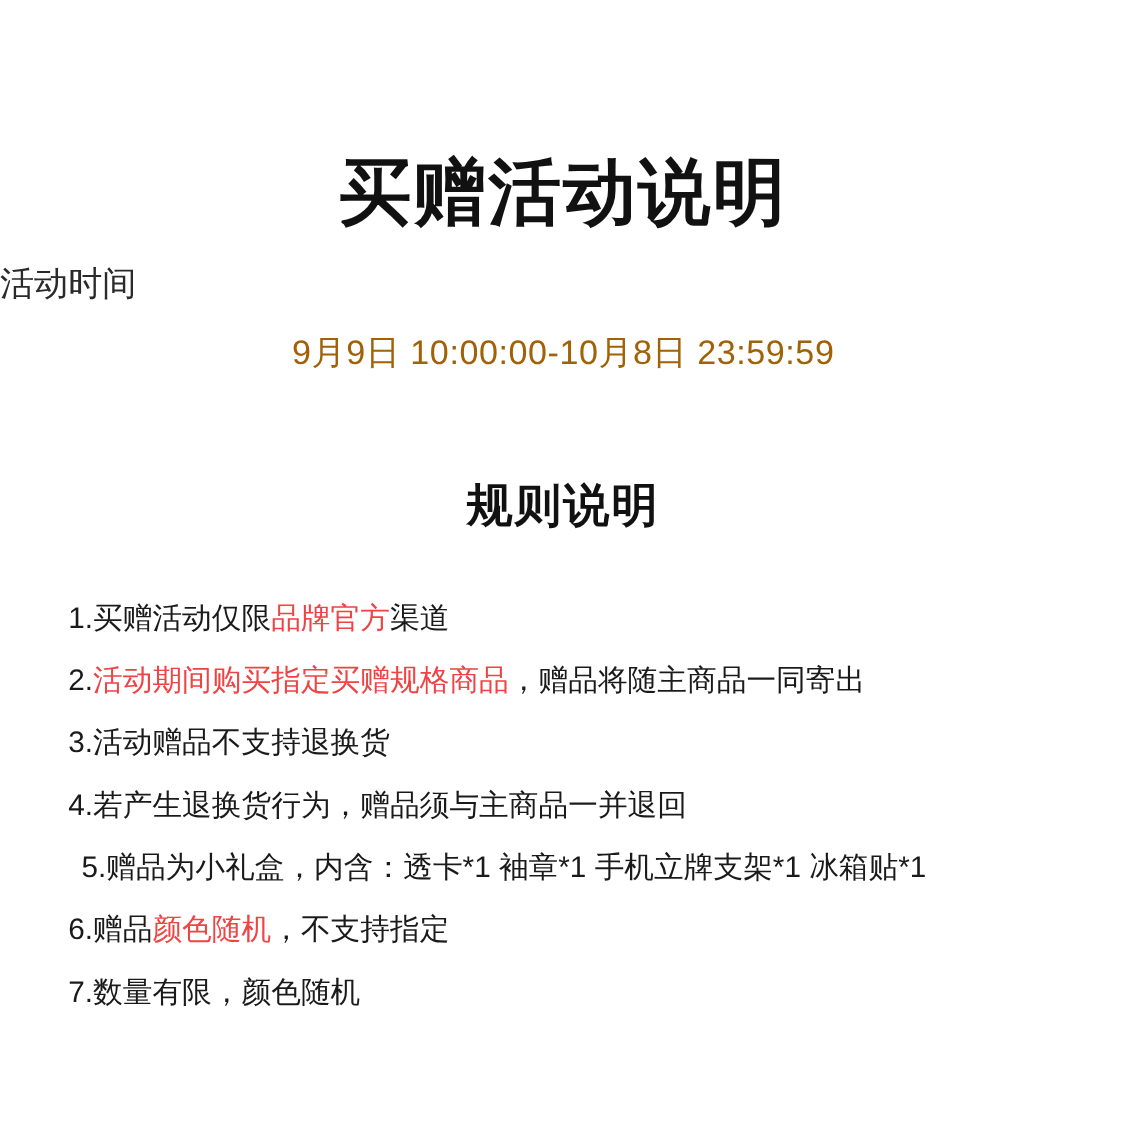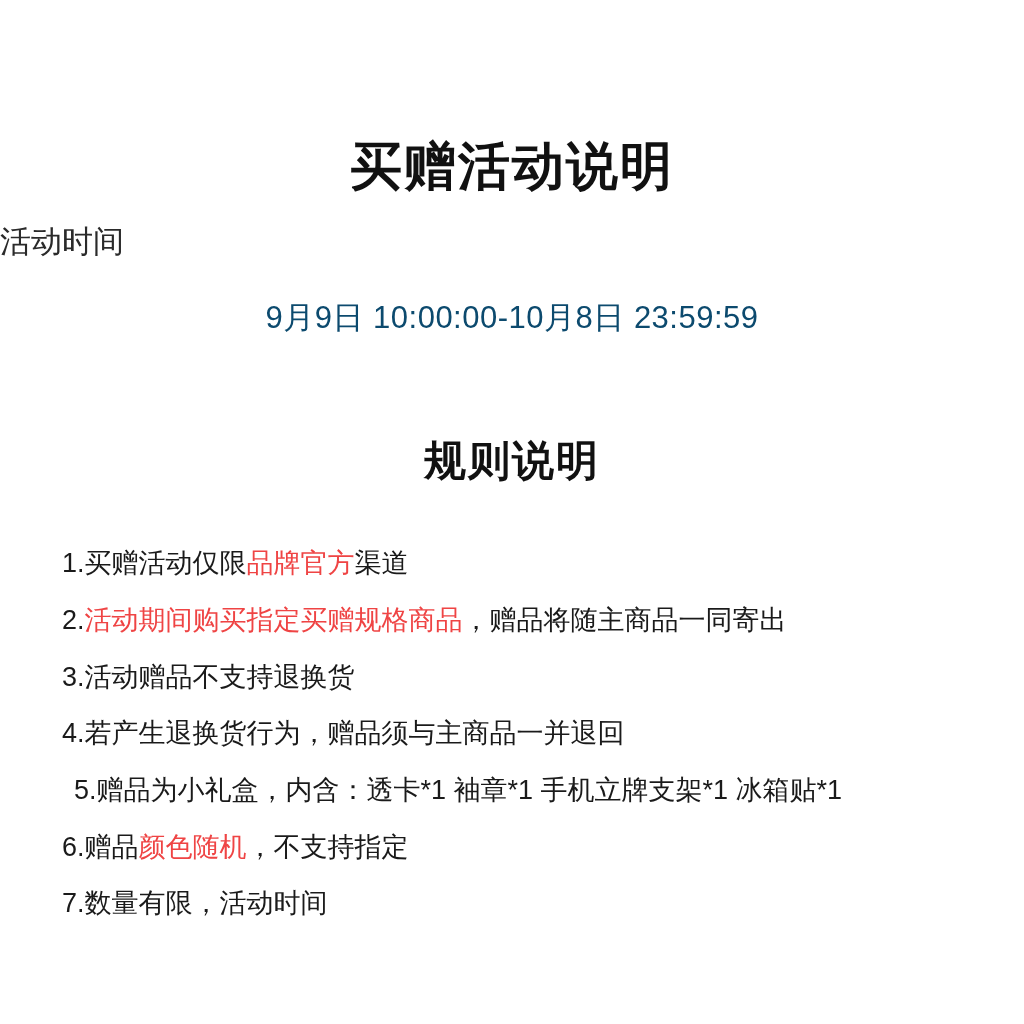--- a/index.html
+++ b/index.html
@@ -17,43 +17,43 @@
   }
   .page {
     width: 1024px;
     height: 1024px;
     box-sizing: border-box;
     padding: 0;
     position: relative;
   }
   .title {
     text-align: center;
-    font-size: 52px;
+    font-size: 66px;
     font-weight: 700;
     letter-spacing: 2px;
     margin: 0;
     padding-top: 138px;
     line-height: 1.1;
     color: #111111;
   }
   .subtitle {
     text-align: left;
     font-size: 31px;
     font-weight: 400;
     margin: 0;
     padding-top: 26px;
     color: #2a2a2a;
   }
   .daterange {
     text-align: center;
     font-size: 31px;
     font-weight: 400;
-    margin: 16px;
+    margin: 3px;
     padding-top: 18px;
-    color: #0c4a6e;
+    color: #a16207;
     letter-spacing: 0.5px;
   }
   .section-title {
     text-align: center;
     font-size: 42px;
     font-weight: 700;
     margin: 12px;
     padding-top: 78px;
     letter-spacing: 2px;
     color: #111111;
@@ -95,16 +95,16 @@
 
   <h2 class="section-title">规则说明</h2>
 
   <ul class="rules" id="rules-list">
       <li class="rule"><span class="num">1.</span><span class="">买赠活动仅限</span><span class="red">品牌官方</span><span class="">渠道</span></li>
       <li class="rule"><span class="num">2.</span><span class="red">活动期间购买指定买赠规格商品</span><span class="">，赠品将随主商品一同寄出</span></li>
       <li class="rule"><span class="num">3.</span><span class="">活动赠品不支持退换货</span></li>
       <li class="rule"><span class="num">4.</span><span class="">若产生退换货行为，赠品须与主商品一并退回</span></li>
       <li class="rule rule-5"><span class="num">5.</span><span class="">赠品为小礼盒，内含：透卡*1  袖章*1  手机立牌支架*1  冰箱贴*1</span></li>
       <li class="rule"><span class="num">6.</span><span class="">赠品</span><span class="red">颜色随机</span><span class="">，不支持指定</span></li>
-      <li class="rule"><span class="num">7.</span><span class="">数量有限，活动时间</span></li>
+      <li class="rule"><span class="num">7.</span><span class="">数量有限，颜色随机</span></li>
     </ul>
 
 </div>
 
 </body></html>

